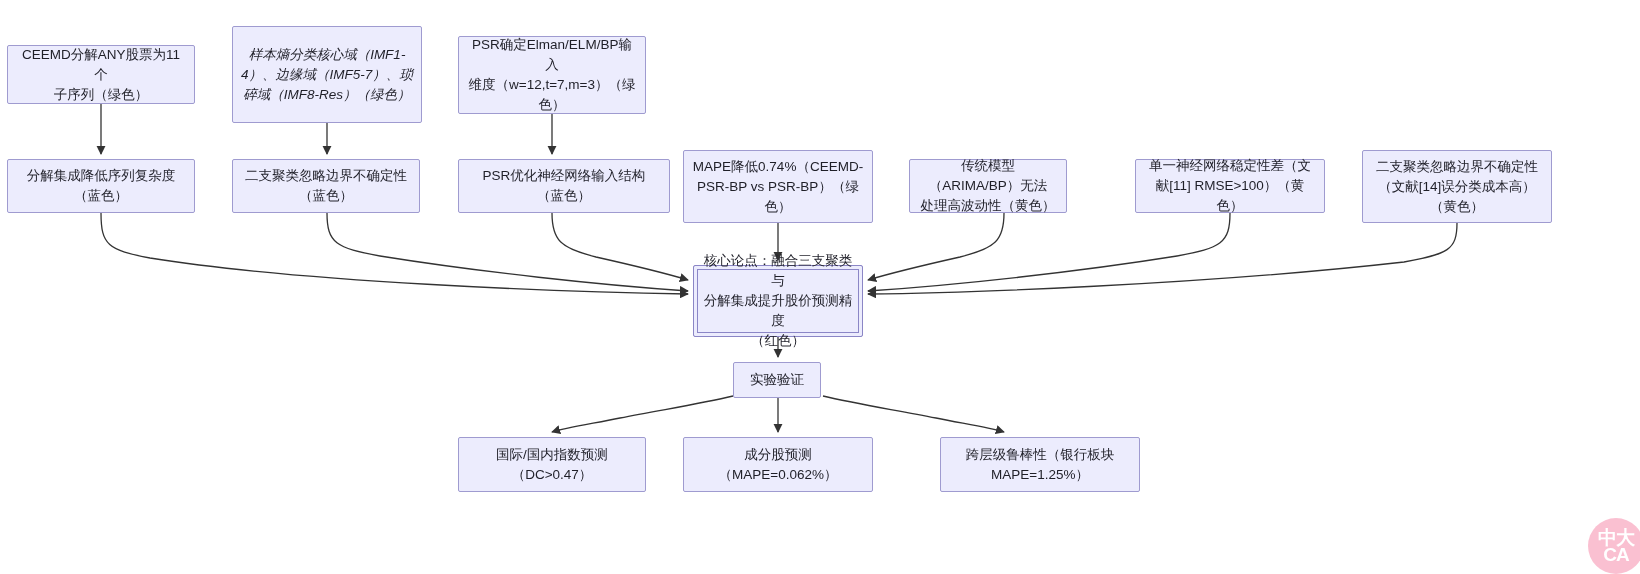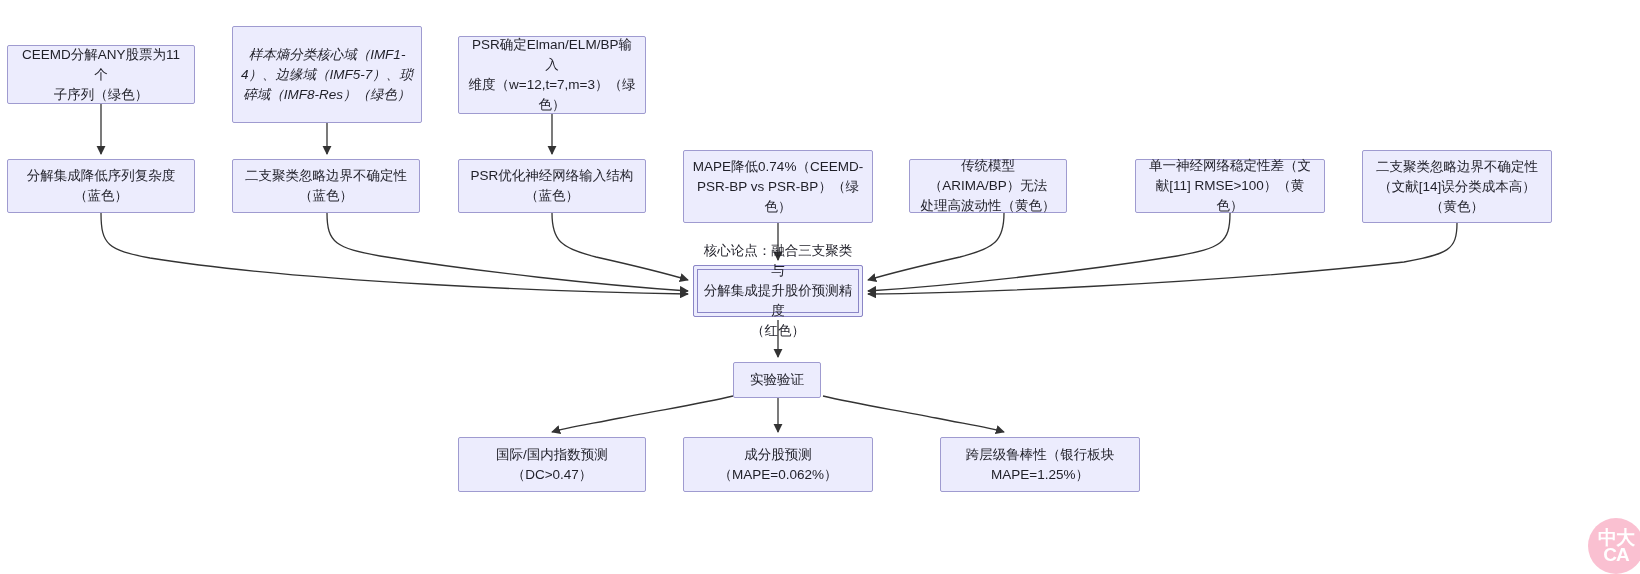--- a/index.html
+++ b/index.html
@@ -128,21 +128,21 @@
   <div class="node" style="left:7px; top:159px; width:188px; height:54px;">
     <span class="label">分解集成降低序列复杂度
 （蓝色）</span>
   </div>
 
   <div class="node" style="left:232px; top:159px; width:188px; height:54px;">
     <span class="label">二支聚类忽略边界不确定性
 （蓝色）</span>
   </div>
 
-  <div class="node" style="left:458px; top:159px; width:188px; height:54px;justify-content:flex-end;">
+  <div class="node" style="left:458px; top:159px; width:212px; height:54px;justify-content:flex-end;">
     <span class="label">PSR优化神经网络输入结构
 （蓝色）</span>
   </div>
 
   <div class="node" style="left:683px; top:150px; width:190px; height:73px;">
     <span class="label">MAPE降低0.74%（CEEMD-
 PSR-BP vs PSR-BP）（绿
 色）</span>
   </div>
 
@@ -155,21 +155,21 @@
     <span class="label">单一神经网络稳定性差（文
 献[11] RMSE&gt;100）（黄色）</span>
   </div>
 
   <div class="node" style="left:1362px; top:150px; width:190px; height:73px;">
     <span class="label">二支聚类忽略边界不确定性
 （文献[14]误分类成本高）
 （黄色）</span>
   </div>
 
-  <div class="node core" style="left:693px; top:265px; width:170px; height:52px;">
+  <div class="node core" style="left:693px; top:265px; width:170px; height:72px;">
     <span class="label">核心论点：融合三支聚类与
 分解集成提升股价预测精度
 （红色）</span>
   </div>
 
   <div class="node" style="left:733px; top:362px; width:88px; height:36px;">
     <span class="label">实验验证</span>
   </div>
 
   <div class="node" style="left:458px; top:437px; width:188px; height:55px;">

